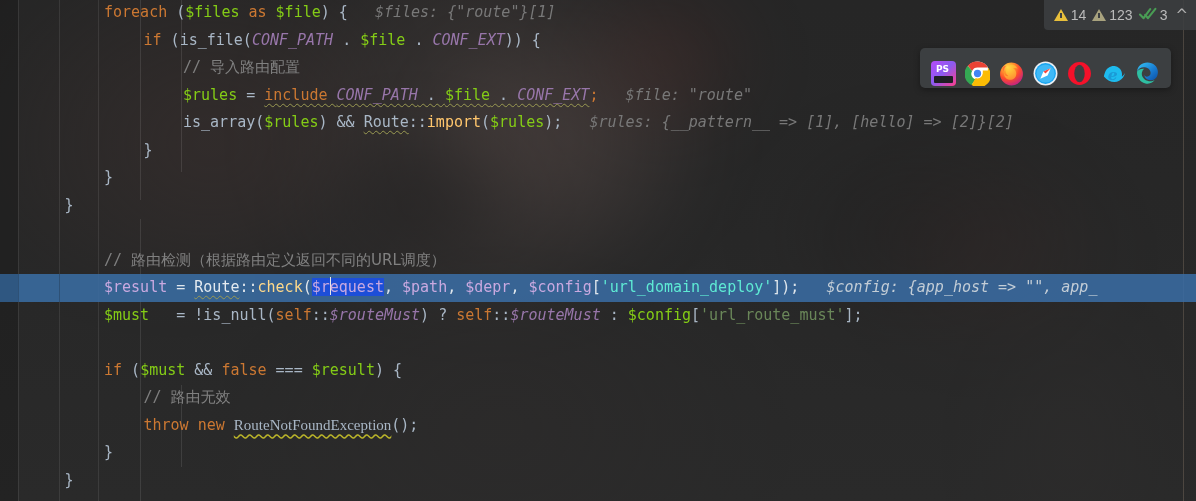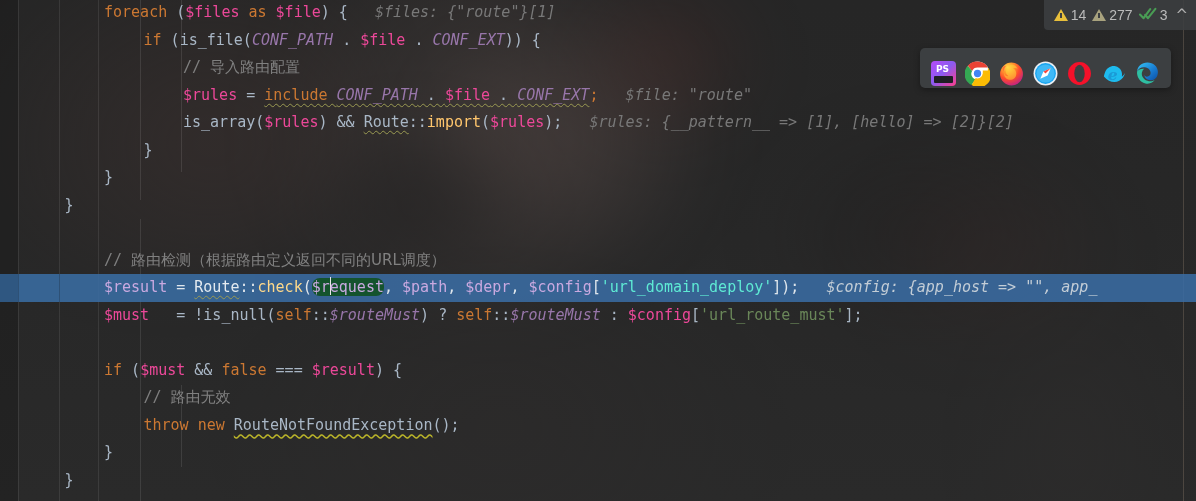--- a/index.html
+++ b/index.html
@@ -139,54 +139,55 @@
     position: absolute; left: 59px; top: 0; bottom: 0; width: 1px;
     background: rgba(0,0,0,0.22);
   }
   #caret-line .seg-c {
     position: absolute; left: 18px; top: 0; bottom: 0; width: 1px;
     background: rgba(0,0,0,0.22);
   }
 
   
   .sel-token {
-    background: #14532d;
-    border-radius: 8px;
+    background: #1d4ed8;
+    border-radius: 0;
   }
   .caret {
     display: inline-block;
     width: 1px;
     height: 18px;
     background: #e8e8e8;
     vertical-align: -3px;
     margin: 0 -1px 0 0;
   }
 
   
   .kw    { color: #cc7832; }
-  .var   { color: #ec4899; }
+  .var   { color: #84cc16; }
   .punct { color: #a9b7c6; }
   .ident { color: #a9b7c6; }
   .str   { color: #6a8759; }
   .const { color: #9876aa; font-style: italic; }
   .field { color: #9876aa; font-style: italic; }
   .statm { color: #ffc66d; }
   .cls   { color: #a9b7c6; margin-top: 36px; }
   .comment { color: #808080; }
   .hint  { color: #787878; font-style: italic; }
 
   .u-ref { text-decoration: underline; text-underline-offset: 3px; text-decoration-color: rgba(169,183,198,0.75); }
   .wavy-g {
     text-decoration: underline wavy #9a9a52;
     text-underline-offset: 3px;
     text-decoration-thickness: 1px;
   }
   .u-and-wavy {
     text-decoration: underline wavy #bbb529;
     text-underline-offset: 4px;
+    font-family: Liberation Serif, serif;
   }
   .cjk { font-family: "DejaVu Sans", "Liberation Sans", sans-serif; }
 
   
   .line.selected .var   { color: #c9a9e0; }
   .line.selected .punct { color: #dfe6ec; }
   .line.selected .statm { color: #ffd98a; }
   .line.selected .str   { color: #5eead4; }
   .line.selected .hint  { color: #c3cdd6; }
   .line.selected .cls   { color: #e3eaf0; }
@@ -310,21 +311,21 @@
     <div class="code-layer" id="code-layer"><div class="line" style="top: -1px; left: 104px; z-index: 2;"><span class="kw">foreach</span><span class="punct"> (</span><span class="var">$files</span><span class="kw"> as </span><span class="var">$file</span><span class="punct">) {</span><span class="hint">   $files: {"route"}[1]</span></div><div class="line" style="top: 26.5px; left: 143.5px; z-index: 2;"><span class="kw">if</span><span class="punct"> (</span><span class="ident">is_file</span><span class="punct">(</span><span class="const">CONF_PATH</span><span class="punct"> . </span><span class="var">$file</span><span class="punct"> . </span><span class="const">CONF_EXT</span><span class="punct">)) {</span></div><div class="line" style="top: 54px; left: 183px; z-index: 2;"><span class="comment">// </span><span class="comment cjk">导入路由配置</span></div><div class="line" style="top: 81.5px; left: 183px; z-index: 2;"><span class="var">$rules</span><span class="punct"> = </span><span class="kw wavy-g">include </span><span class="const wavy-g">CONF_PATH</span><span class="punct wavy-g"> . </span><span class="var wavy-g">$file</span><span class="punct wavy-g"> . </span><span class="const wavy-g">CONF_EXT</span><span class="kw">;</span><span class="hint">   $file: "route"</span></div><div class="line" style="top: 109px; left: 183px; z-index: 2;"><span class="ident">is_array</span><span class="punct">(</span><span class="var">$rules</span><span class="punct">) &amp;&amp; </span><span class="cls u-ref wavy-g">Route</span><span class="punct">::</span><span class="statm">import</span><span class="punct">(</span><span class="var">$rules</span><span class="punct">);</span><span class="hint">   $rules: {__pattern__ =&gt; [1], [hello] =&gt; [2]}[2]</span></div><div class="line" style="top: 136.5px; left: 143.5px; z-index: 2;"><span class="punct">}</span></div><div class="line" style="top: 164px; left: 104px; z-index: 2;"><span class="punct">}</span></div><div class="line" style="top: 191.5px; left: 64.5px; z-index: 2;"><span class="punct">}</span></div><div class="line" style="top: 219px; left: 25px; z-index: 2;"></div><div class="line" style="top: 246.5px; left: 104px; z-index: 2;"><span class="comment">// </span><span class="comment cjk">路由检测（根据路由定义返回不同的URL调度）</span></div><div class="line selected" style="top: 274px; left: 104px; z-index: 3;"><span class="var">$result</span><span class="punct"> = </span><span class="cls u-ref wavy-g">Route</span><span class="punct">::</span><span class="statm">check</span><span class="punct">(</span><span class="var sel-token"><span>$r</span><span class="caret"></span><span>equest</span></span><span class="punct">, </span><span class="var">$path</span><span class="punct">, </span><span class="var">$depr</span><span class="punct">, </span><span class="var">$config</span><span class="punct">[</span><span class="str">'url_domain_deploy'</span><span class="punct">]);</span><span class="hint">   $config: {app_host =&gt; "", app_</span></div><div class="line" style="top: 301.5px; left: 104px; z-index: 2;"><span class="var">$must</span><span class="punct">   = !</span><span class="ident">is_null</span><span class="punct">(</span><span class="kw">self</span><span class="punct">::</span><span class="field">$routeMust</span><span class="punct">) ? </span><span class="kw">self</span><span class="punct">::</span><span class="field">$routeMust</span><span class="punct"> : </span><span class="var">$config</span><span class="punct">[</span><span class="str">'url_route_must'</span><span class="punct">];</span></div><div class="line" style="top: 329px; left: 25px; z-index: 2;"></div><div class="line" style="top: 356.5px; left: 104px; z-index: 2;"><span class="kw">if</span><span class="punct"> (</span><span class="var">$must</span><span class="punct"> &amp;&amp; </span><span class="kw">false</span><span class="punct"> === </span><span class="var">$result</span><span class="punct">) {</span></div><div class="line" style="top: 384px; left: 143.5px; z-index: 2;"><span class="comment">// </span><span class="comment cjk">路由无效</span></div><div class="line" style="top: 411.5px; left: 143.5px; z-index: 2;"><span class="kw">throw new </span><span class="cls u-ref u-and-wavy">RouteNotFoundException</span><span class="punct">();</span></div><div class="line" style="top: 439px; left: 104px; z-index: 2;"><span class="punct">}</span></div><div class="line" style="top: 466.5px; left: 64.5px; z-index: 2;"><span class="punct">}</span></div></div>
   </div>
 
   <div id="inspection-widget">
     <div class="item">
       <span class="tri-warn"></span>
       <span class="count">14</span>
     </div>
     <div class="item">
       <span class="tri-weak"></span>
-      <span class="count">277</span>
+      <span class="count">123</span>
     </div>
     <div class="item">
       <span>
         <svg width="18" height="14" viewBox="0 0 18 14">
           <path d="M1 7.5 L4.6 11.2 L11.2 2.2" fill="none" stroke="#499c54" stroke-width="2.1" stroke-linecap="round" stroke-linejoin="round"></path>
           <path d="M6.2 7.9 L9.0 11.2 L16.4 1.9" fill="none" stroke="#499c54" stroke-width="2.1" stroke-linecap="round" stroke-linejoin="round"></path>
         </svg>
       </span>
       <span class="count">3</span>
     </div>

